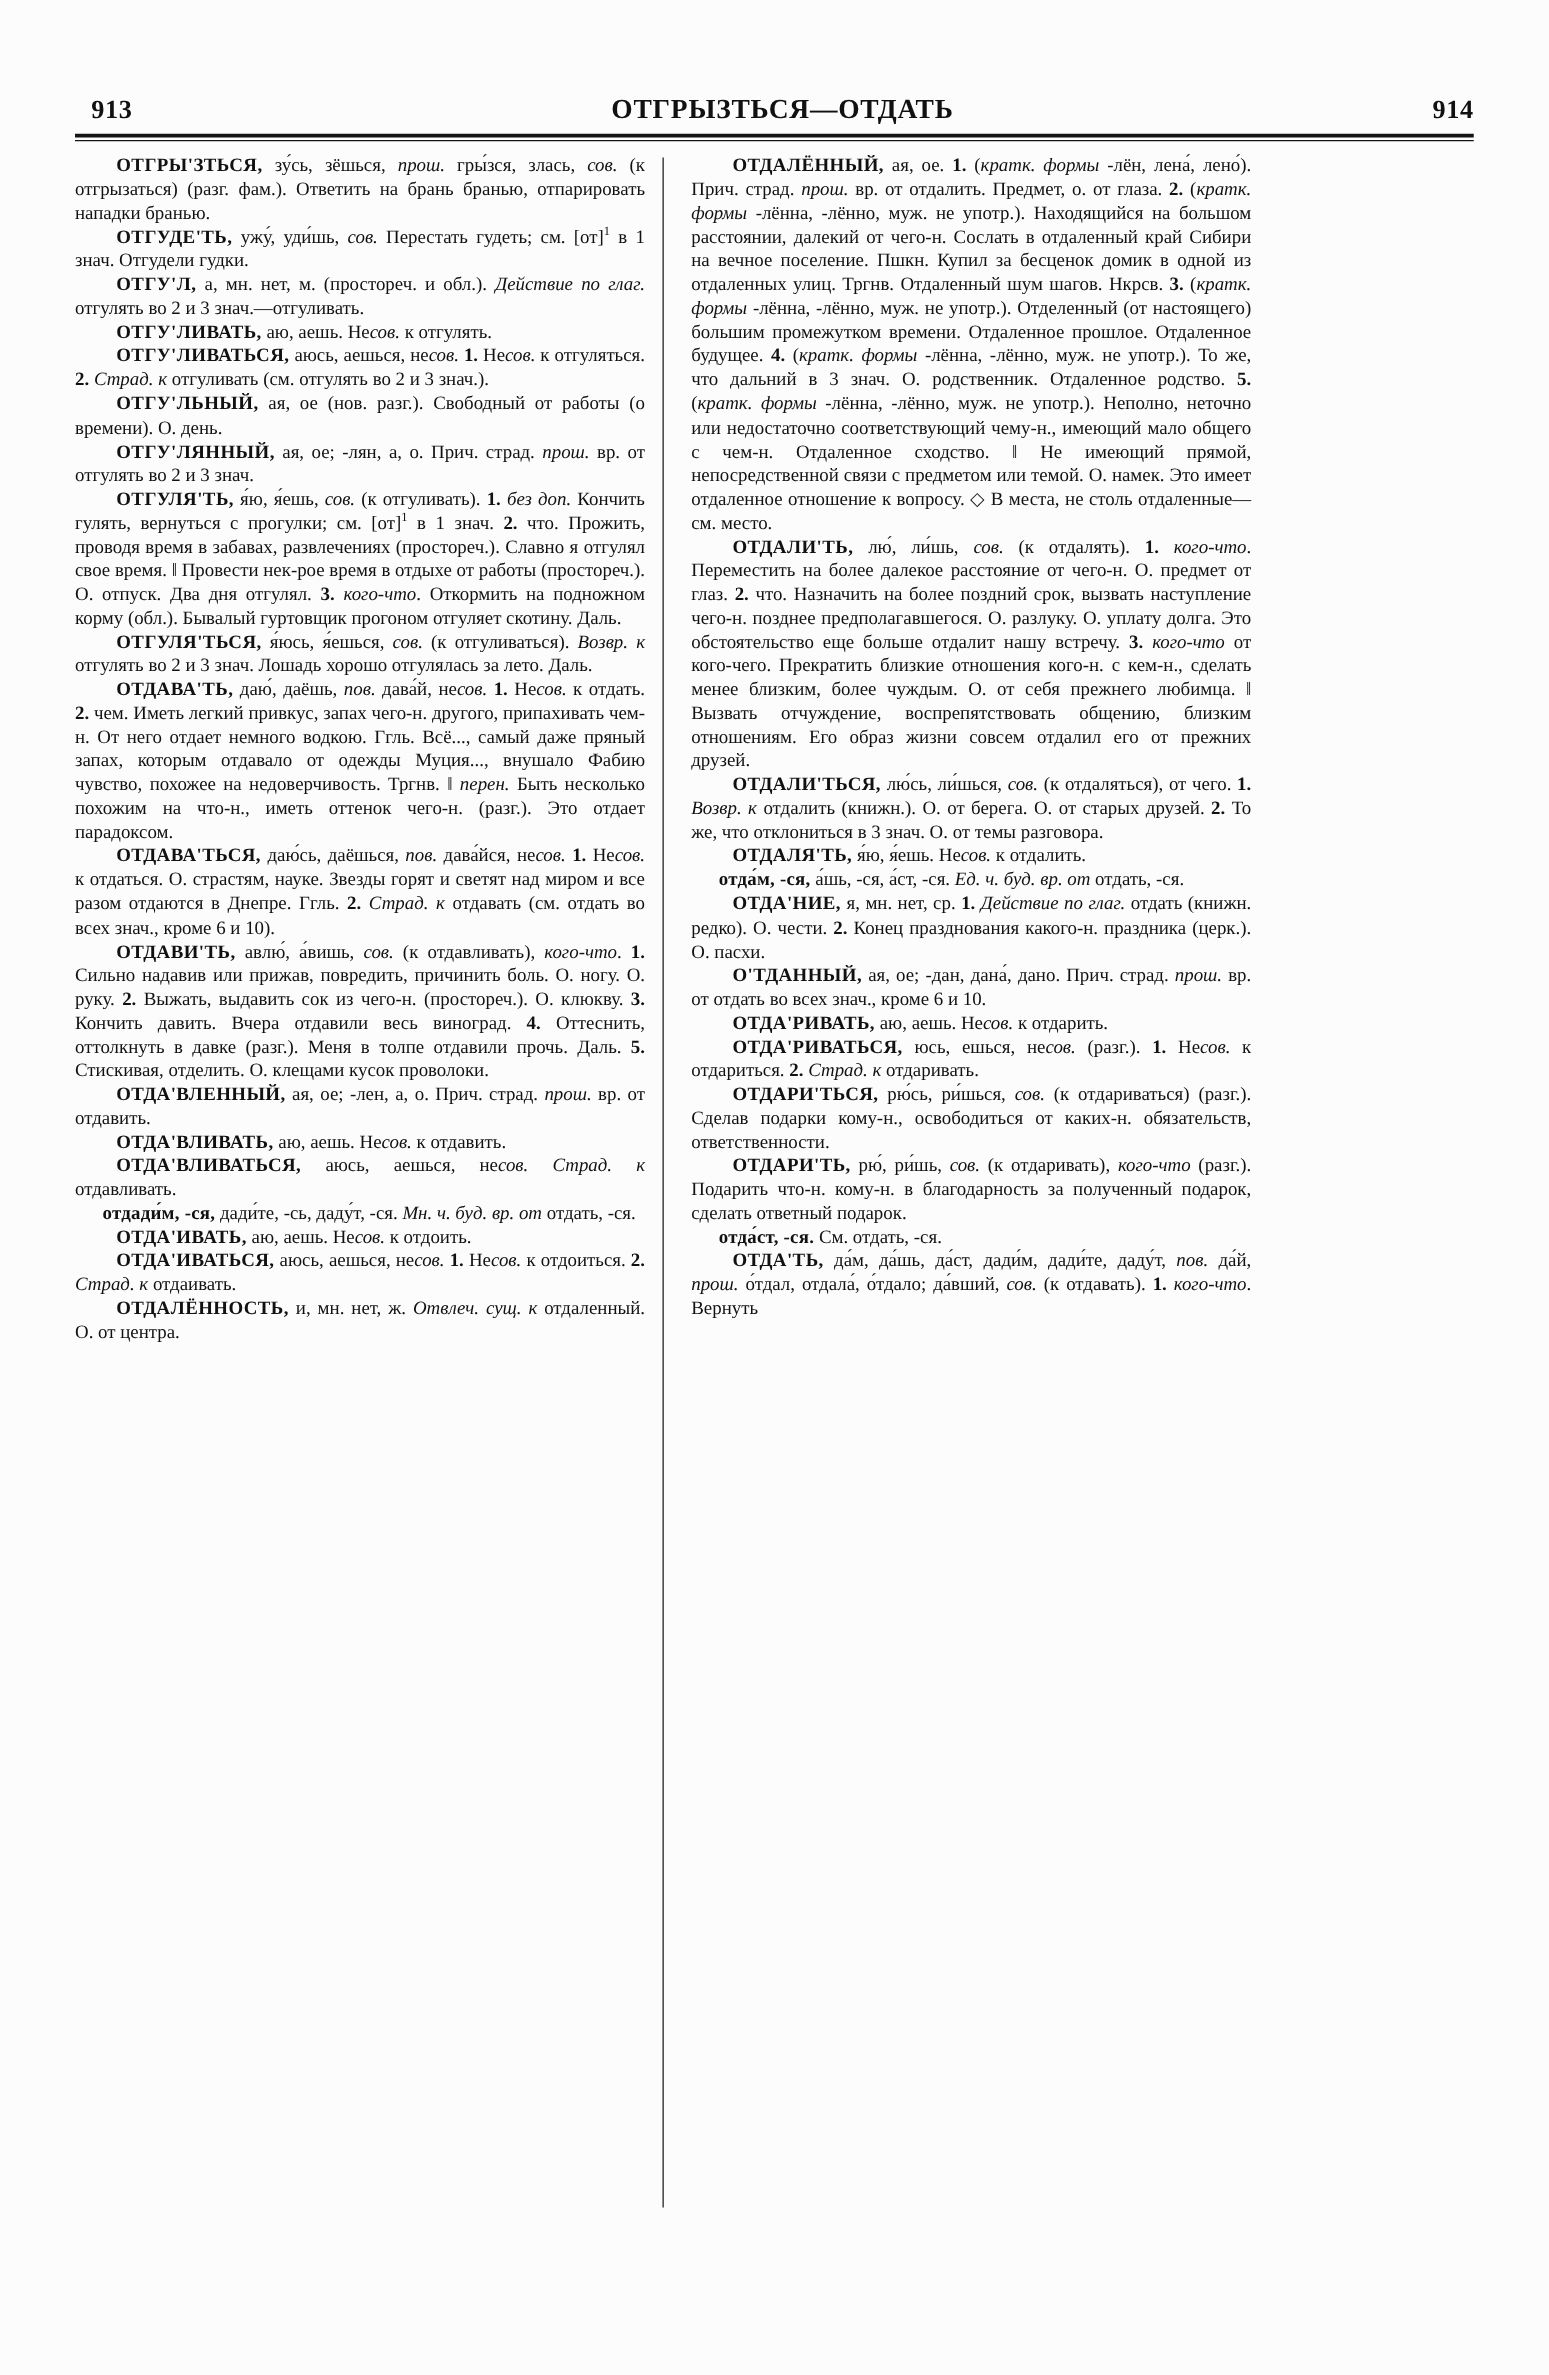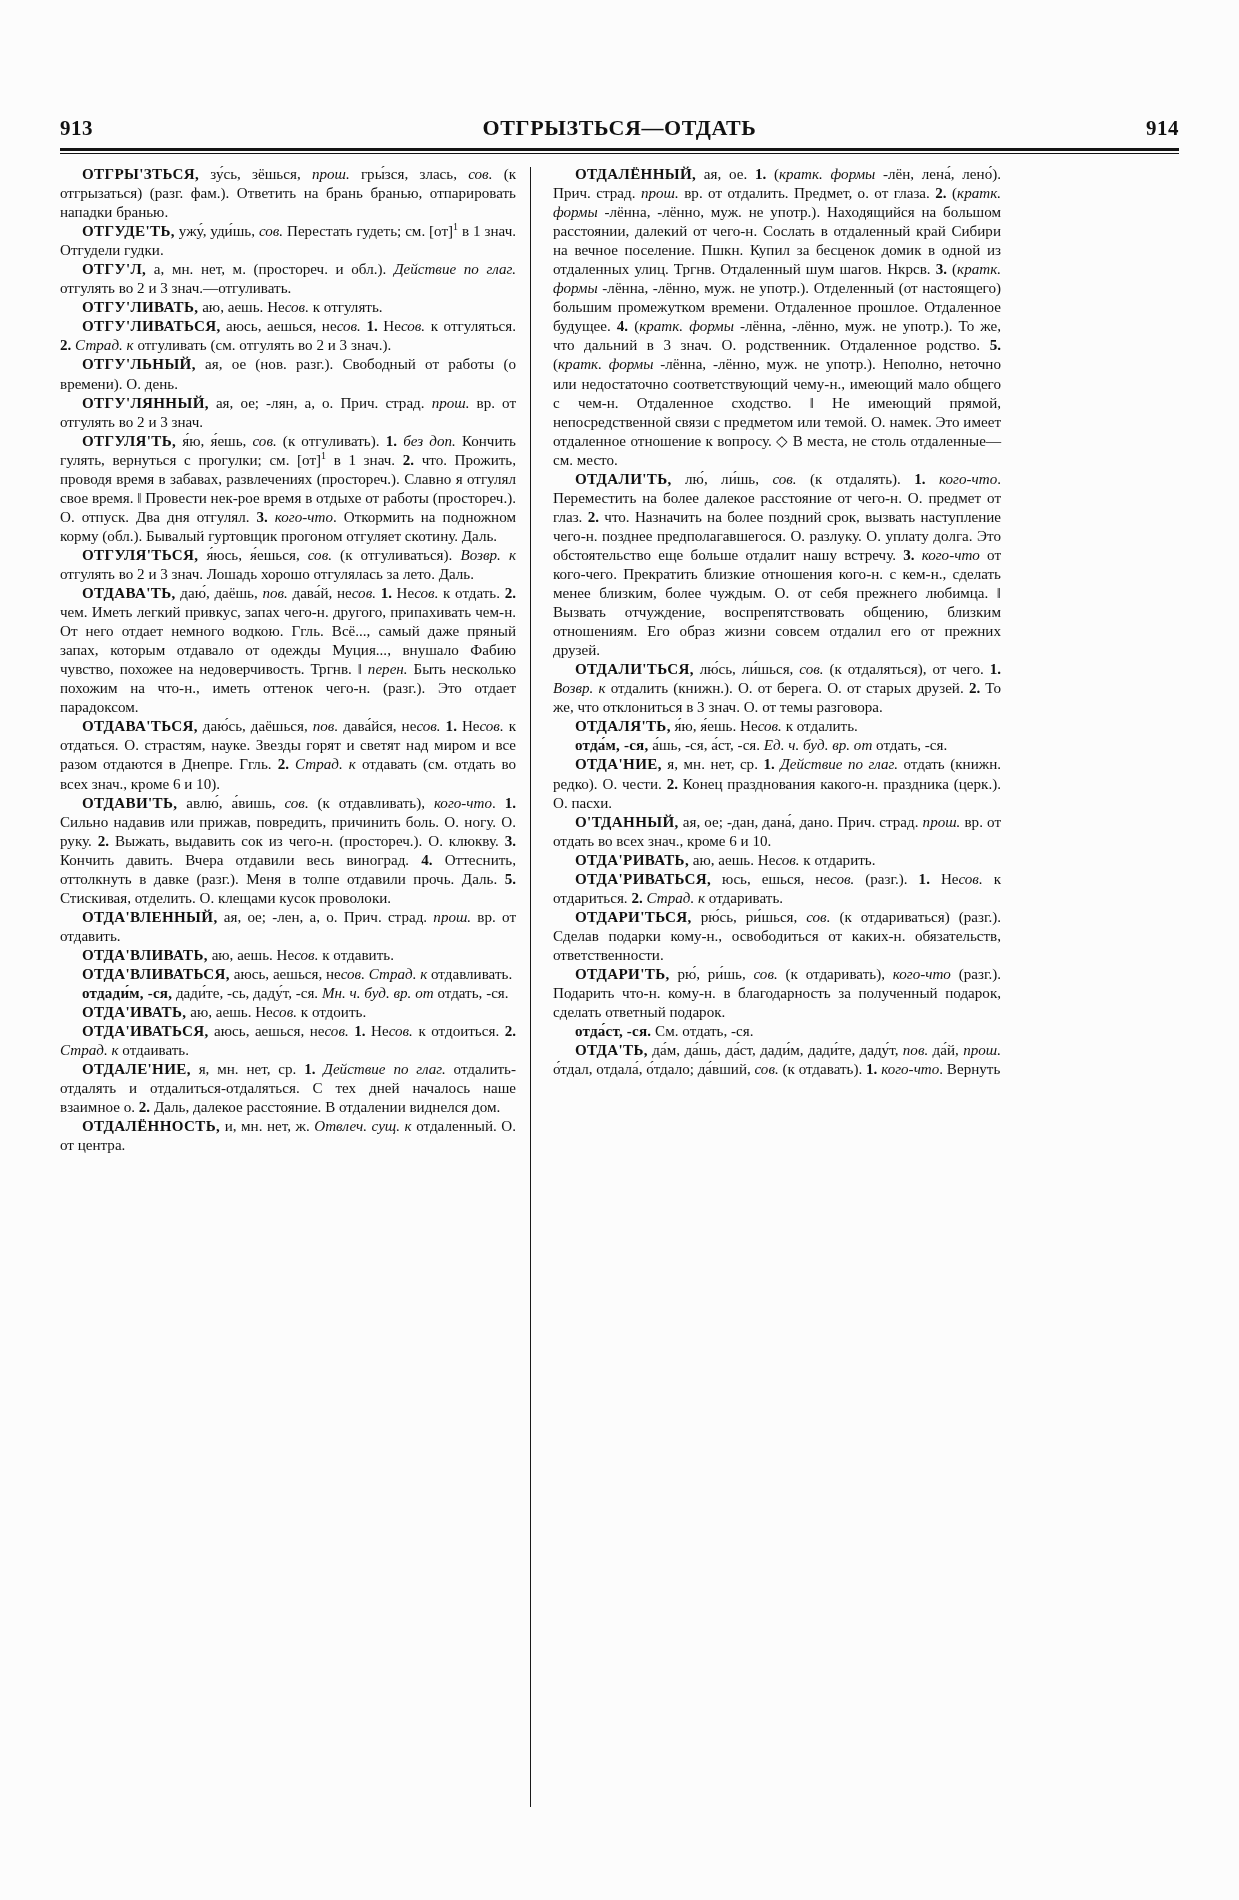--- a/index.html
+++ b/index.html
@@ -19,23 +19,24 @@
     width: 1239px;
     height: 1900px;
     background: #fcfcfc;
     box-sizing: border-box;
     padding: 0 60px;
   }
   
   .pagehead {
     position: relative;
     height: 52px;
-    padding-top: 87px;
+    padding-top: 46px;
     display: flex;
     align-items: flex-end;
+    margin-left: 13px;
   }
   .folio {
     font-family: "Liberation Serif", "DejaVu Serif", serif;
     font-weight: bold;
     font-size: 21px;
     letter-spacing: 0.5px;
     line-height: 1;
   }
   .runhead {
     font-family: "Liberation Serif", "DejaVu Serif", serif;
@@ -79,20 +80,21 @@
   }
   
   p.entry {
     margin: 0;
     text-indent: 22px;
     text-align: justify;
   }
   .hw {
     font-weight: bold;
     letter-spacing: 0.35px;
+    margin-left: 11px;
   }
   .hw-sm {
     font-weight: bold;
     letter-spacing: 0.2px;
   }
   sup { font-size: 10px; vertical-align: super; line-height: 0; }
 </style>
 </head>
 <body>
 
@@ -119,21 +121,20 @@
         <p class="entry"><span class="hw">ОТГУЛЯ'ТЬСЯ,</span><span> я́юсь, я́ешься, <i>сов.</i> (к отгуливаться). <i>Возвр. к</i> отгулять во 2 и 3 знач. Лошадь хорошо отгулялась за лето. Даль.</span></p>
         <p class="entry"><span class="hw">ОТДАВА'ТЬ,</span><span> даю́, даёшь, <i>пов.</i> дава́й, не<i>сов.</i> <b>1.</b> Не<i>сов.</i> к отдать. <b>2.</b> чем. Иметь легкий привкус, запах чего-н. другого, припахивать чем-н. От него отдает немного водкою. Ггль. Всё..., самый даже пряный запах, которым отдавало от одежды Муция..., внушало Фабию чувство, похожее на недоверчивость. Тргнв. ‖ <i>перен.</i> Быть несколько похожим на что-н., иметь оттенок чего-н. (разг.). Это отдает парадоксом.</span></p>
         <p class="entry"><span class="hw">ОТДАВА'ТЬСЯ,</span><span> даю́сь, даёшься, <i>пов.</i> дава́йся, не<i>сов.</i> <b>1.</b> Не<i>сов.</i> к отдаться. О. страстям, науке. Звезды горят и светят над миром и все разом отдаются в Днепре. Ггль. <b>2.</b> <i>Страд. к</i> отдавать (см. отдать во всех знач., кроме 6 и 10).</span></p>
         <p class="entry"><span class="hw">ОТДАВИ'ТЬ,</span><span> авлю́, а́вишь, <i>сов.</i> (к отдавливать), <i>кого-что</i>. <b>1.</b> Сильно надавив или прижав, повредить, причинить боль. О. ногу. О. руку. <b>2.</b> Выжать, выдавить сок из чего-н. (простореч.). О. клюкву. <b>3.</b> Кончить давить. Вчера отдавили весь виноград. <b>4.</b> Оттеснить, оттолкнуть в давке (разг.). Меня в толпе отдавили прочь. Даль. <b>5.</b> Стискивая, отделить. О. клещами кусок проволоки.</span></p>
         <p class="entry"><span class="hw">ОТДА'ВЛЕННЫЙ,</span><span> ая, ое; -лен, а, о. Прич. страд. <i>прош.</i> вр. от отдавить.</span></p>
         <p class="entry"><span class="hw">ОТДА'ВЛИВАТЬ,</span><span> аю, аешь. Не<i>сов.</i> к отдавить.</span></p>
         <p class="entry"><span class="hw">ОТДА'ВЛИВАТЬСЯ,</span><span> аюсь, аешься, не<i>сов. Страд. к</i> отдавливать.</span></p>
         <p class="entry"><span class="hw-sm">отдади́м, -ся,</span><span> дади́те, -сь, даду́т, -ся. <i>Мн. ч. буд. вр. от</i> отдать, -ся.</span></p>
         <p class="entry"><span class="hw">ОТДА'ИВАТЬ,</span><span> аю, аешь. Не<i>сов.</i> к отдоить.</span></p>
         <p class="entry"><span class="hw">ОТДА'ИВАТЬСЯ,</span><span> аюсь, аешься, не<i>сов.</i> <b>1.</b> Не<i>сов.</i> к отдоиться. <b>2.</b> <i>Страд. к</i> отдаивать.</span></p>
-        <p class="entry"><span class="hw">ОТДАЛЕ'НИЕ,</span><span> я, мн. нет, ср. <b>1.</b> <i>Действие по глаг.</i> отдалить-отдалять и отдалиться-отдаляться. С тех дней началось наше взаимное о. <b>2.</b> Даль, далекое расстояние. В отдалении виднелся дом.</span></p>
         <p class="entry"><span class="hw">ОТДАЛЁННОСТЬ,</span><span> и, мн. нет, ж. <i>Отвлеч. сущ. к</i> отдаленный. О. от центра.</span></p>
       </div>
     <div class="coldiv"></div>
     <div class="col right" id="col-right">
         <p class="entry"><span class="hw">ОТДАЛЁННЫЙ,</span><span> ая, ое. <b>1.</b> (<i>кратк. формы</i> -лён, лена́, лено́). Прич. страд. <i>прош.</i> вр. от отдалить. Предмет, о. от глаза. <b>2.</b> (<i>кратк. формы</i> -лённа, -лённо, муж. не употр.). Находящийся на большом расстоянии, далекий от чего-н. Сослать в отдаленный край Сибири на вечное поселение. Пшкн. Купил за бесценок домик в одной из отдаленных улиц. Тргнв. Отдаленный шум шагов. Нкрсв. <b>3.</b> (<i>кратк. формы</i> -лённа, -лённо, муж. не употр.). Отделенный (от настоящего) большим промежутком времени. Отдаленное прошлое. Отдаленное будущее. <b>4.</b> (<i>кратк. формы</i> -лённа, -лённо, муж. не употр.). То же, что дальний в 3 знач. О. родственник. Отдаленное родство. <b>5.</b> (<i>кратк. формы</i> -лённа, -лённо, муж. не употр.). Неполно, неточно или недостаточно соответствующий чему-н., имеющий мало общего с чем-н. Отдаленное сходство. ‖ Не имеющий прямой, непосредственной связи с предметом или темой. О. намек. Это имеет отдаленное отношение к вопросу. ◇ В места, не столь отдаленные—см. место.</span></p>
         <p class="entry"><span class="hw">ОТДАЛИ'ТЬ,</span><span> лю́, ли́шь, <i>сов.</i> (к отдалять). <b>1.</b> <i>кого-что</i>. Переместить на более далекое расстояние от чего-н. О. предмет от глаз. <b>2.</b> что. Назначить на более поздний срок, вызвать наступление чего-н. позднее предполагавшегося. О. разлуку. О. уплату долга. Это обстоятельство еще больше отдалит нашу встречу. <b>3.</b> <i>кого-что</i> от кого-чего. Прекратить близкие отношения кого-н. с кем-н., сделать менее близким, более чуждым. О. от себя прежнего любимца. ‖ Вызвать отчуждение, воспрепятствовать общению, близким отношениям. Его образ жизни совсем отдалил его от прежних друзей.</span></p>
         <p class="entry"><span class="hw">ОТДАЛИ'ТЬСЯ,</span><span> лю́сь, ли́шься, <i>сов.</i> (к отдаляться), от чего. <b>1.</b> <i>Возвр. к</i> отдалить (книжн.). О. от берега. О. от старых друзей. <b>2.</b> То же, что отклониться в 3 знач. О. от темы разговора.</span></p>
         <p class="entry"><span class="hw">ОТДАЛЯ'ТЬ,</span><span> я́ю, я́ешь. Не<i>сов.</i> к отдалить.</span></p>
         <p class="entry"><span class="hw-sm">отда́м, -ся,</span><span> а́шь, -ся, а́ст, -ся. <i>Ед. ч. буд. вр. от</i> отдать, -ся.</span></p>
         <p class="entry"><span class="hw">ОТДА'НИЕ,</span><span> я, мн. нет, ср. <b>1.</b> <i>Действие по глаг.</i> отдать (книжн. редко). О. чести. <b>2.</b> Конец празднования какого-н. праздника (церк.). О. пасхи.</span></p>

